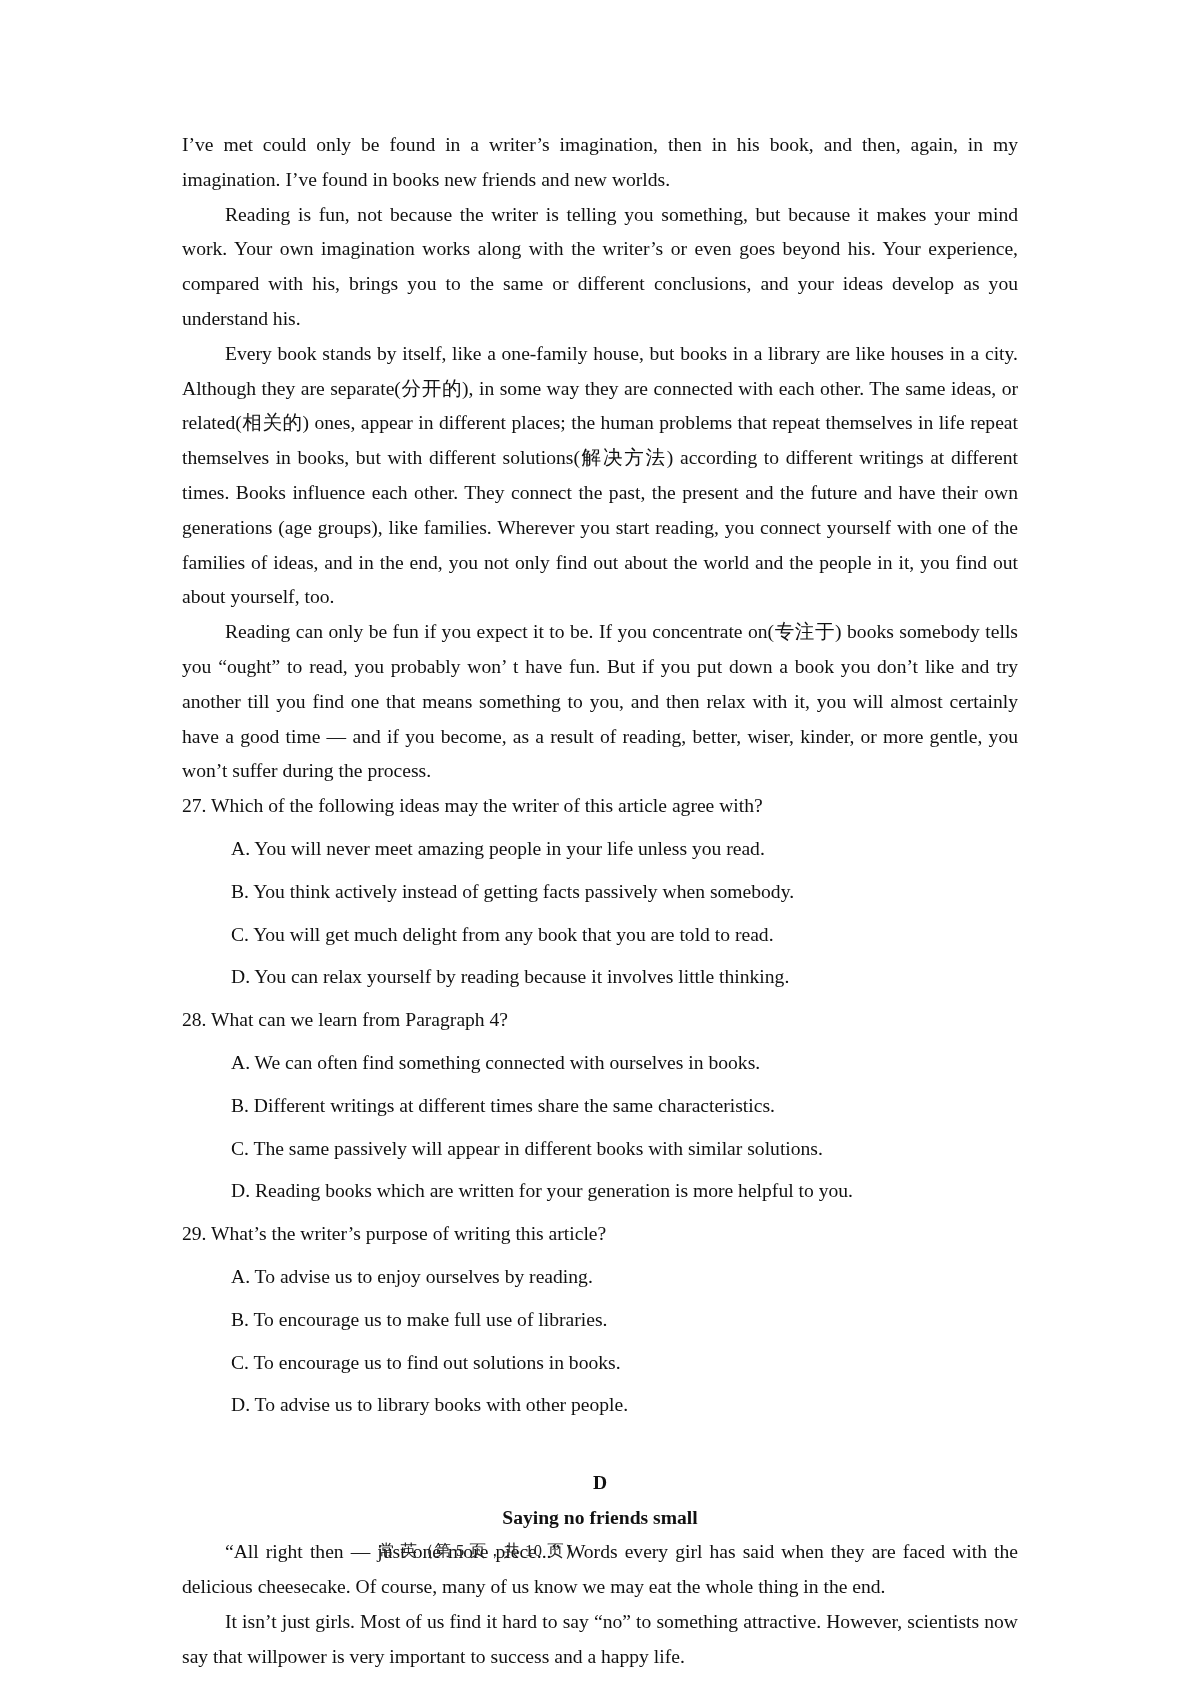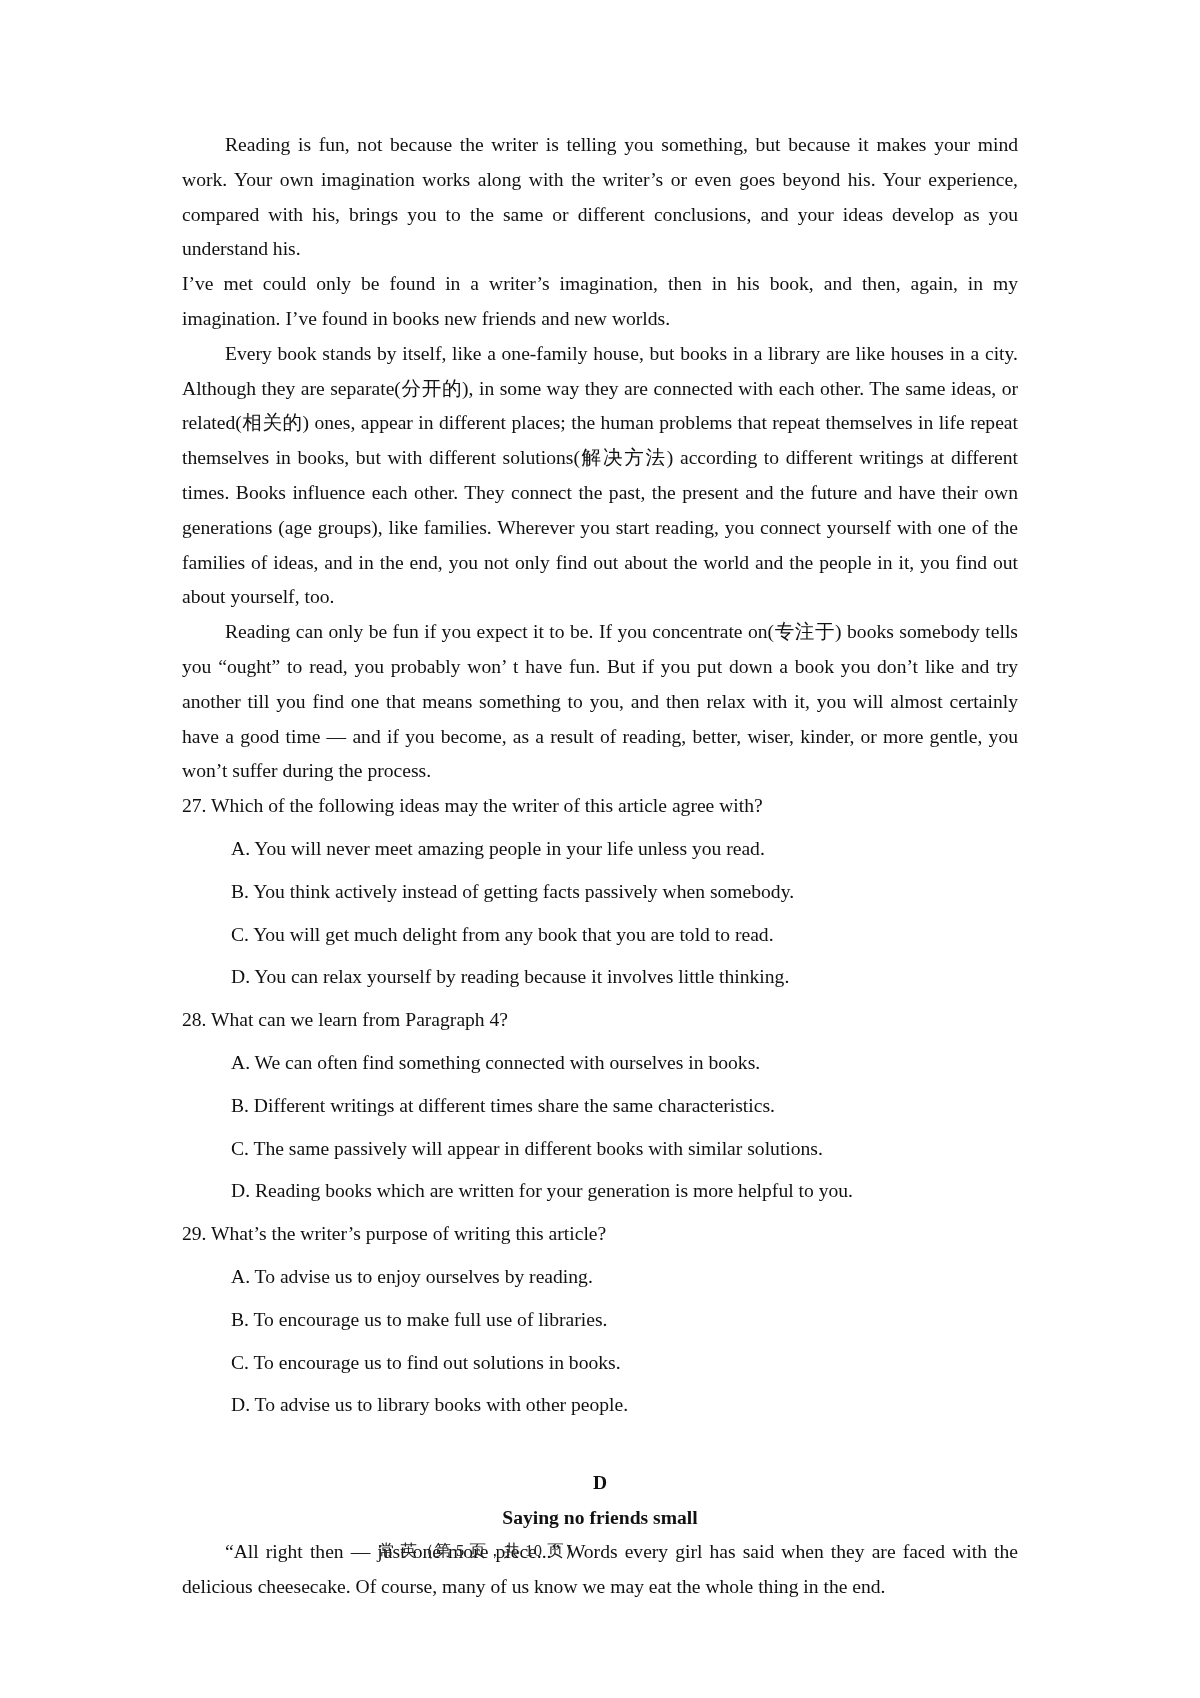--- a/index.html
+++ b/index.html
@@ -64,22 +64,22 @@
       color: #222222;
       letter-spacing: 0.5px;
     }
   </style>
 </head>
 <body>
 
 <div class="page">
 
   <section>
+    <p class="para no-indent">I’ve met could only be found in a writer’s imagination, then in his book, and then, again, in my imagination. I’ve found in books new friends and new worlds.</p>
     <p class="para">Reading is fun, not because the writer is telling you something, but because it makes your mind work. Your own imagination works along with the writer’s or even goes beyond his. Your experience, compared with his, brings you to the same or different conclusions, and your ideas develop as you understand his.</p>
-    <p class="para no-indent">I’ve met could only be found in a writer’s imagination, then in his book, and then, again, in my imagination. I’ve found in books new friends and new worlds.</p>
     <p class="para">Every book stands by itself, like a one-family house, but books in a library are like houses in a city. Although they are separate(分开的), in some way they are connected with each other. The same ideas, or related(相关的) ones, appear in different places; the human problems that repeat themselves in life repeat themselves in books, but with different solutions(解决方法) according to different writings at different times. Books influence each other. They connect the past, the present and the future and have their own generations (age groups), like families. Wherever you start reading, you connect yourself with one of the families of ideas, and in the end, you not only find out about the world and the people in it, you find out about yourself, too.</p>
     <p class="para">Reading can only be fun if you expect it to be. If you concentrate on(专注于) books somebody tells you “ought” to read, you probably won’ t have fun. But if you put down a book you don’t like and try another till you find one that means something to you, and then relax with it, you will almost certainly have a good time — and if you become, as a result of reading, better, wiser, kinder, or more gentle, you won’t suffer during the process.</p>
   </section>
 
   <section>
     <p class="question">27. Which of the following ideas may the writer of this article agree with?</p>
     <p class="option">A. You will never meet amazing people in your life unless you read.</p>
     <p class="option">B. You think actively instead of getting facts passively when somebody.</p>
     <p class="option">C. You will get much delight from any book that you are told to read.</p>
     <p class="option">D. You can relax yourself by reading because it involves little thinking.</p>
@@ -100,17 +100,18 @@
     <p class="option">C. To encourage us to find out solutions in books.</p>
     <p class="option">D. To advise us to library books with other people.</p>
   </section>
 
   <div class="gap"></div>
 
   <section>
     <p class="section-letter">D</p>
     <p class="section-title">Saying no friends small</p>
     <p class="para">“All right then — just one more piece...” Words every girl has said when they are faced with the delicious cheesecake. Of course, many of us know we may eat the whole thing in the end.</p>
+    <p class="para">It isn’t just girls. Most of us find it hard to say “no” to something attractive. However, scientists now say that willpower is very important to success and a happy life.</p>
   </section>
 
 </div>
 
 <div class="footer">常 英（第 5 页，共 10 页）</div>
 
 </body></html>

